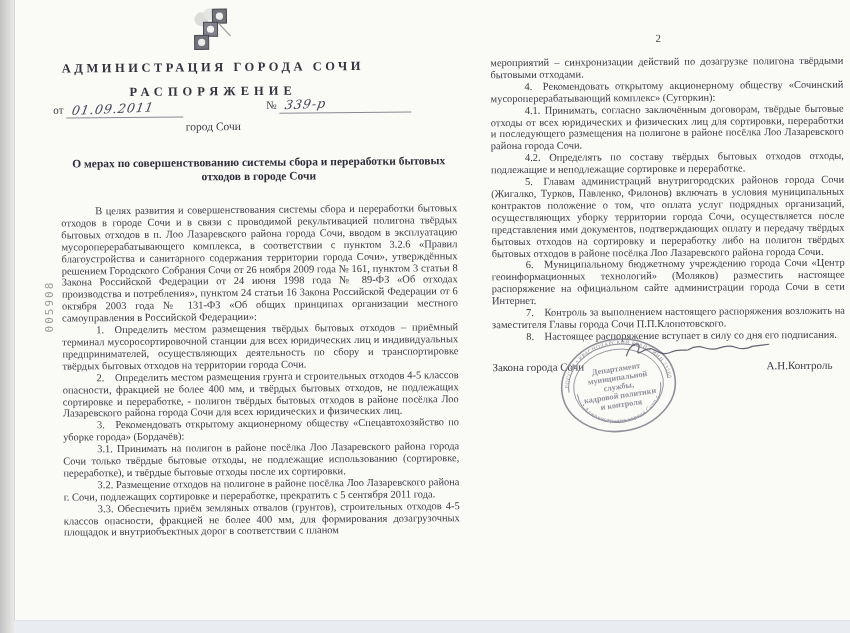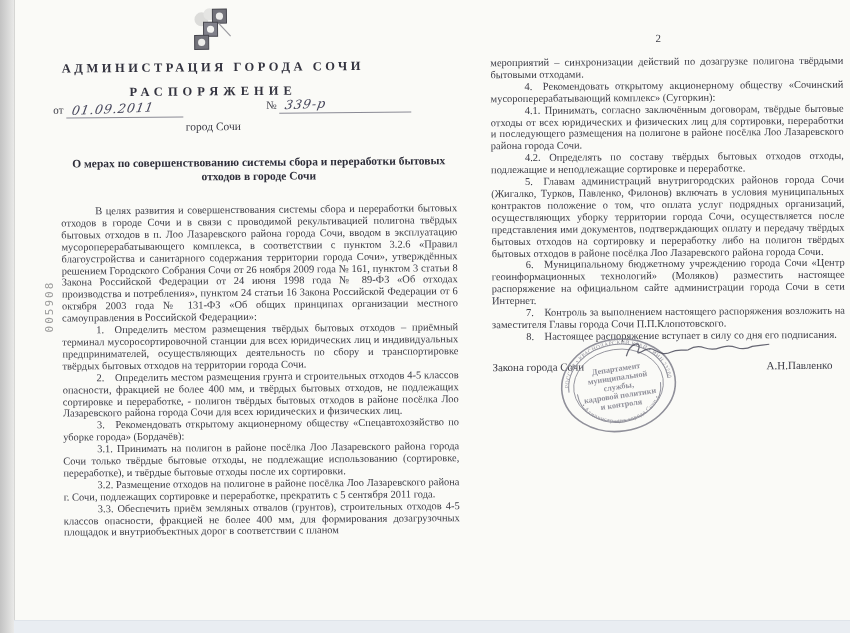--- a/index.html
+++ b/index.html
@@ -93,21 +93,21 @@
         <p class="para">4.1. Принимать, согласно заключённым договорам, твёрдые бытовые отходы от всех юридических и физических лиц для сортировки, переработки и последующего размещения на полигоне в районе посёлка Лоо Лазаревского района города Сочи.</p>
         <p class="para">4.2. Определять по составу твёрдых бытовых отходов  отходы, подлежащие и неподлежащие сортировке и переработке.</p>
         <p class="para">5. Главам администраций внутригородских районов города Сочи (Жигалко, Турков, Павленко, Филонов) включать в условия муниципальных контрактов положение о том, что оплата услуг подрядных организаций, осуществляющих уборку территории города Сочи, осуществляется после представления ими документов,  подтверждающих оплату и передачу твёрдых бытовых отходов на сортировку и переработку либо на полигон твёрдых бытовых отходов в районе посёлка Лоо Лазаревского района города Сочи.</p>
         <p class="para">6. Муниципальному бюджетному учреждению города Сочи «Центр геоинформационных технологий» (Моляков) разместить настоящее распоряжение на официальном сайте администрации города Сочи в сети Интернет.</p>
         <p class="para">7. Контроль за выполнением настоящего распоряжения возложить на заместителя Главы города Сочи П.П.Клопотовского.</p>
         <p class="para">8. Настоящее распоряжение вступает в силу со дня его подписания.</p>
       </div>
 
     <div class="sigrow">
       <span>Закона города Сочи</span>
-      <span>А.Н.Павленко</span>
+      <span>А.Н.Контроль</span>
     </div>
 
     <svg class="stamp" viewBox="0 0 130 110">
       <g transform="rotate(-8 65 55)" fill="none" stroke="#82828e">
         <ellipse cx="65" cy="55" rx="57" ry="46" stroke-width="1.6"></ellipse>
         <ellipse cx="65" cy="55" rx="45" ry="36" stroke-width="0.9"></ellipse>
         <path id="arcTop" d="M 15,55 A 50,41 0 0 1 115,55"></path>
         <path id="arcBot" d="M 23,58 A 42,34 0 0 0 107,58"></path>
       </g>
       <g transform="rotate(-8 65 55)" fill="#82828e" stroke="none" font-family="Liberation Serif, serif">

